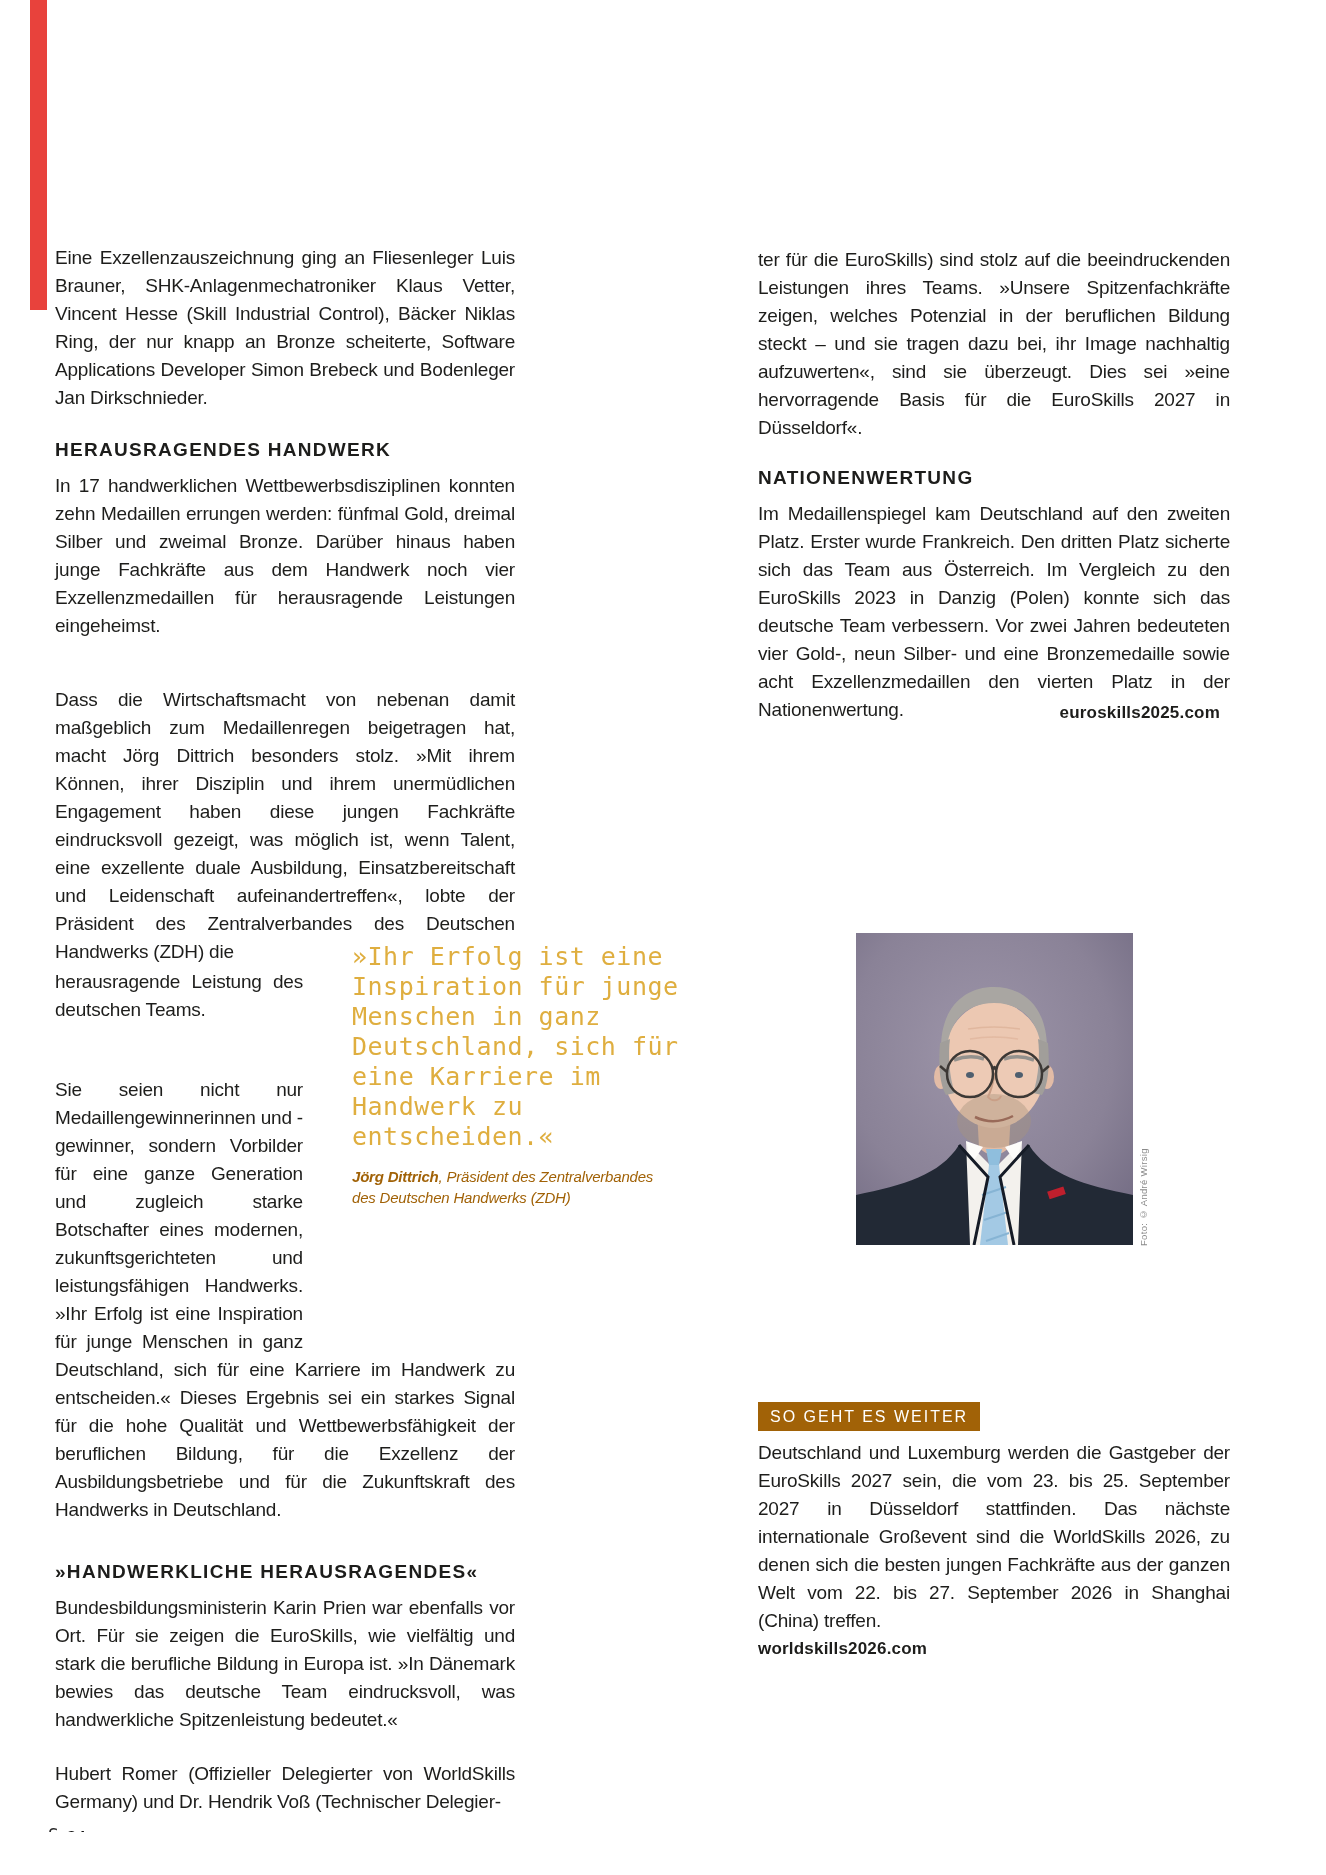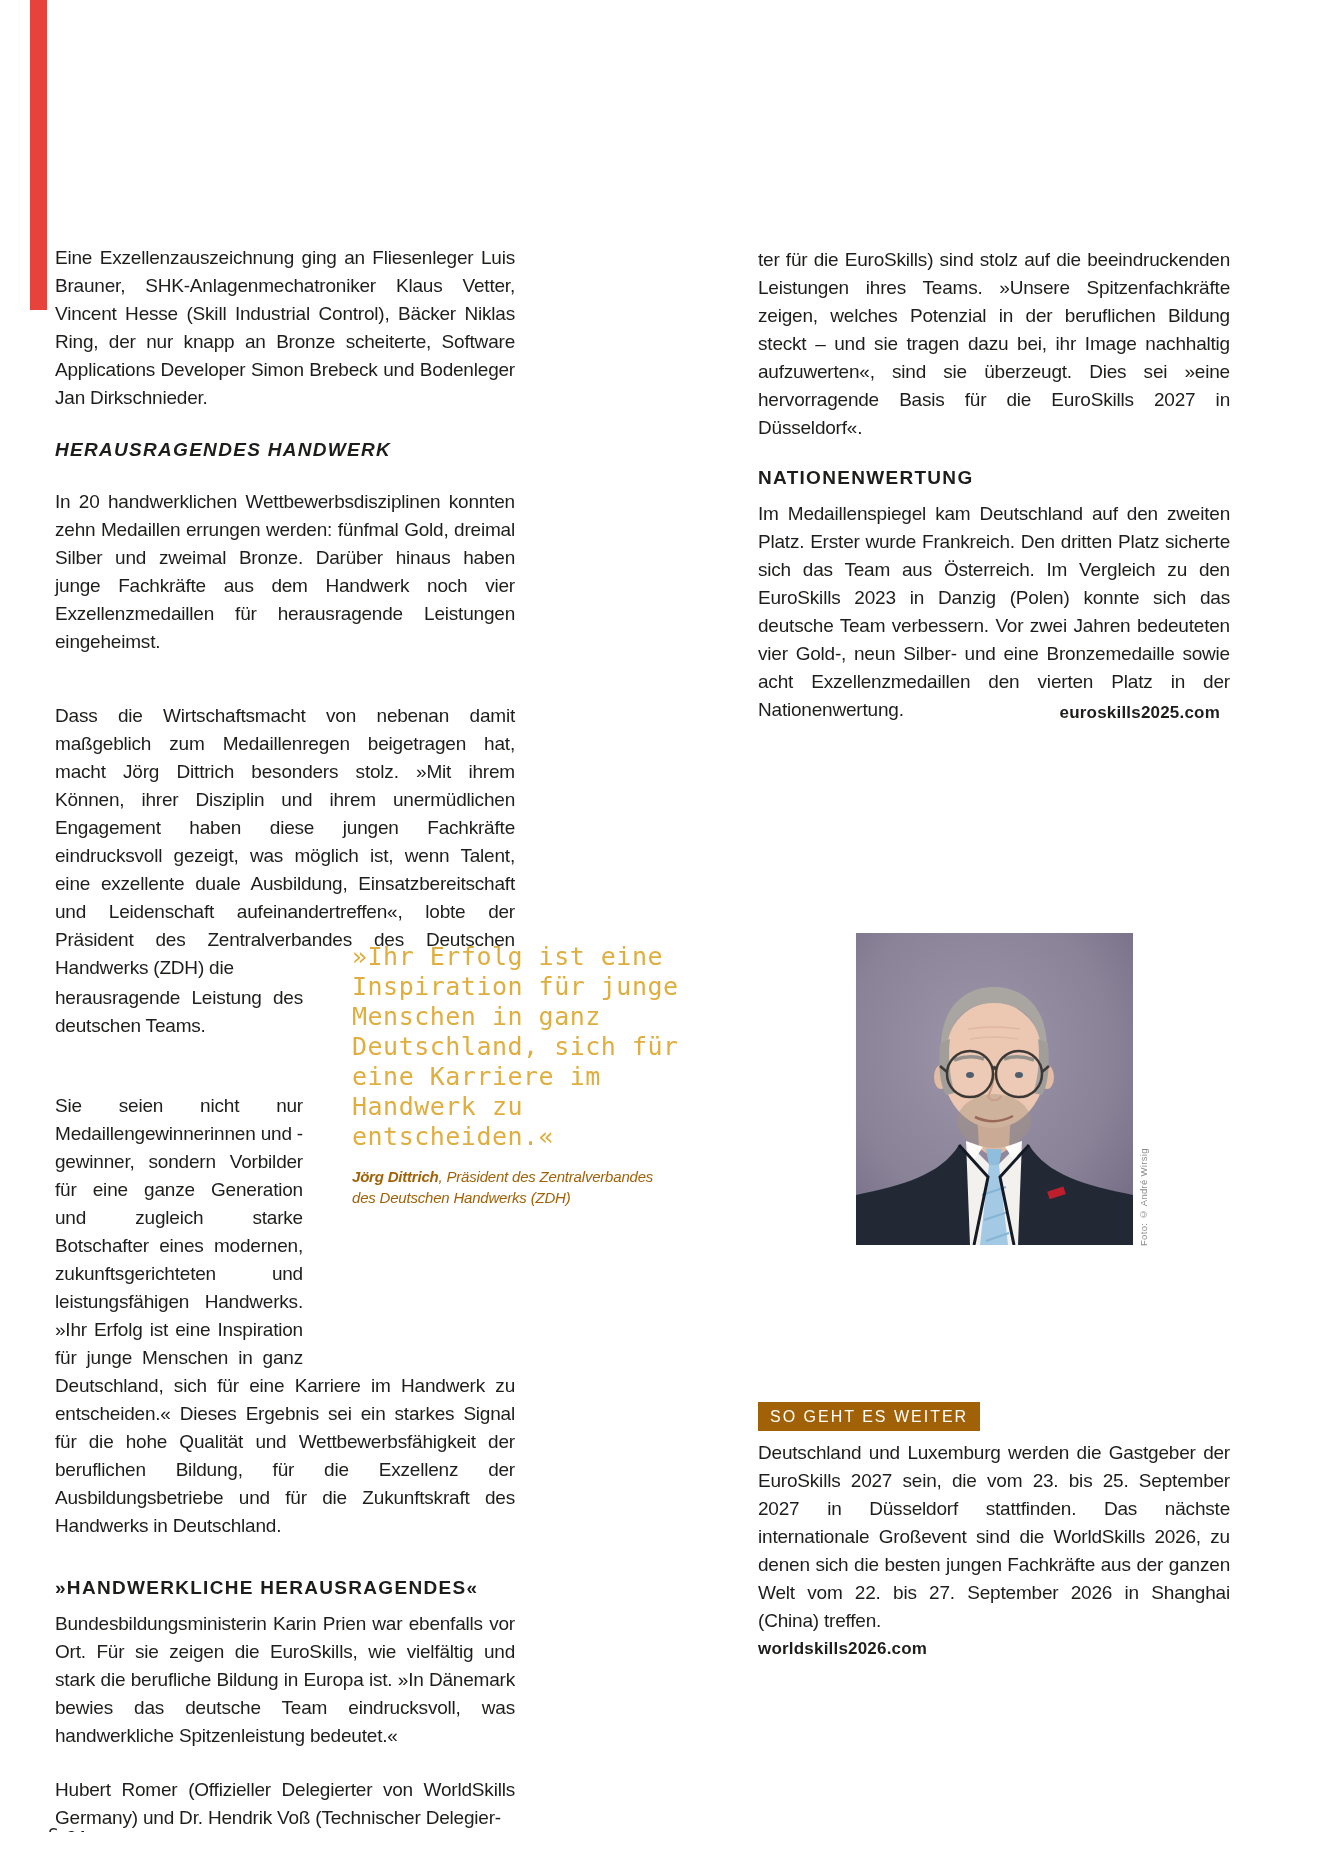--- a/index.html
+++ b/index.html
@@ -16,21 +16,21 @@
   .col-right { position:absolute; left:758px; top:246px; width:472px; }
 
   .body-text {
     font-size:19px; line-height:28px; text-align:justify;
     letter-spacing:-0.2px; hyphens:auto; -webkit-hyphens:auto; overflow-wrap:break-word;
   }
   .sec-heading {
     font-size:19px; font-weight:bold; letter-spacing:1.3px; line-height:24px; white-space:nowrap;
   }
   .mb-p1 { margin-bottom:26px; }
-  .mb-h1 { margin-bottom:26px;font-style:italic; }
+  .mb-h1 { margin-bottom:10px; }
   .mb-p2 { margin-bottom:46px; }
   .p3-narrow { width:248px; margin-top:2px; }
   .p4-block { margin-top:52px; }
   .quote-spacer { float:right; width:212px; height:262px; }
   .mt-h2 { margin-top:36px; }
   .mt-p5 { margin-top:10px; }
   .mt-p6 { margin-top:26px; }
 
   
   .pull-quote { position:absolute; left:352px; top:942px; width:352px; }
@@ -86,21 +86,21 @@
 </head>
 <body>
 
 <div class="page">
 
   <div class="red-bar"></div>
 
   <div class="col-left">
     <p class="body-text mb-p1">Eine Exzellenzauszeichnung ging an Fliesenleger Luis Brauner, SHK-Anlagenmechatroniker Klaus Vetter, Vincent Hesse (Skill Industrial Control), Bäcker Niklas Ring, der nur knapp an Bronze scheiterte, Software Applications Developer Simon Brebeck und Bodenleger Jan Dirkschnieder.</p>
     <h2 class="sec-heading mb-h1">HERAUSRAGENDES HANDWERK</h2>
-    <p class="body-text mb-p2">In 20 handwerklichen Wettbewerbsdisziplinen konnten zehn Medaillen errungen werden: fünfmal Gold, dreimal Silber und zweimal Bronze. Darüber hinaus haben junge Fachkräfte aus dem Handwerk noch vier Exzellenzmedaillen für herausragende Leistungen eingeheimst.</p>
+    <p class="body-text mb-p2">In 17 handwerklichen Wettbewerbsdisziplinen konnten zehn Medaillen errungen werden: fünfmal Gold, dreimal Silber und zweimal Bronze. Darüber hinaus haben junge Fachkräfte aus dem Handwerk noch vier Exzellenzmedaillen für herausragende Leistungen eingeheimst.</p>
     <p class="body-text">Dass die Wirtschaftsmacht von nebenan damit maßgeblich zum Medaillenregen beigetragen hat, macht Jörg Dittrich besonders stolz. »Mit ihrem Können, ihrer Disziplin und ihrem unermüdlichen Engagement haben diese jungen Fachkräfte eindrucksvoll gezeigt, was möglich ist, wenn Talent, eine exzellente duale Ausbildung, Einsatzbereitschaft und Leidenschaft aufeinandertreffen«, lobte der Präsident des Zentralverbandes des Deutschen Handwerks (ZDH) die</p>
     <p class="body-text p3-narrow">herausragende Leistung des deutschen Teams.</p>
     <div class="body-text p4-block">
       <div class="quote-spacer"></div>
       <span>Sie seien nicht nur Medaillengewinnerinnen und -gewinner, sondern Vorbilder für eine ganze Generation und zugleich starke Botschafter eines modernen, zukunftsgerichteten und leistungsfähigen Handwerks. »Ihr Erfolg ist eine Inspiration für junge Menschen in ganz Deutschland, sich für eine Karriere im Handwerk zu entscheiden.« Dieses Ergebnis sei ein starkes Signal für die hohe Qualität und Wettbewerbsfähigkeit der beruflichen Bildung, für die Exzellenz der Ausbildungsbetriebe und für die Zukunftskraft des Handwerks in Deutschland.</span>
     </div>
     <h2 class="sec-heading mt-h2">»HANDWERKLICHE HERAUSRAGENDES«</h2>
     <p class="body-text mt-p5">Bundesbildungsministerin Karin Prien war ebenfalls vor Ort. Für sie zeigen die EuroSkills, wie vielfältig und stark die berufliche Bildung in Europa ist. »In Dänemark bewies das deutsche Team eindrucksvoll, was handwerkliche Spitzenleistung bedeutet.«</p>
     <p class="body-text mt-p6">Hubert Romer (Offizieller Delegierter von WorldSkills Germany) und Dr. Hendrik Voß (Technischer Delegier-</p>
   </div>

